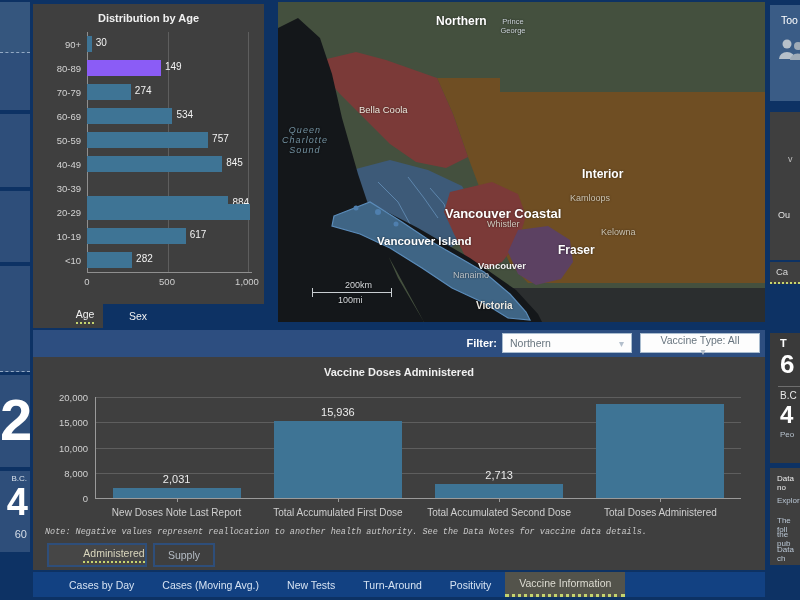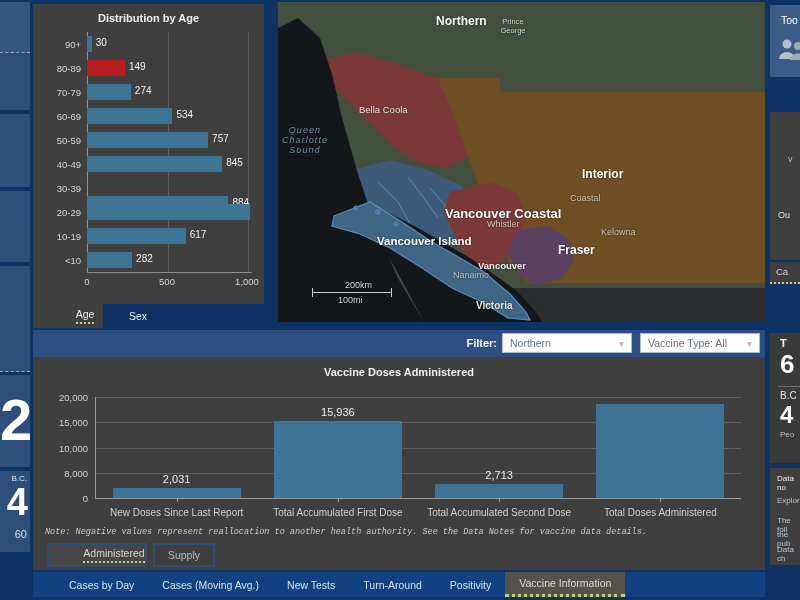--- a/index.html
+++ b/index.html
@@ -98,21 +98,21 @@
             <div class="age-cat">90+</div>
             <div class="age-barwrap">
               <div class="age-bar" style="width: 4.8px; background: rgb(62, 116, 149);">
                 <span class="age-val">30</span>
               </div>
             </div>
           </div>
           <div class="age-row">
             <div class="age-cat">80-89</div>
             <div class="age-barwrap">
-              <div class="age-bar" style="width: 38px; background: #b91c1c;">
+              <div class="age-bar" style="width: 38px; background: #8b5cf6; padding-left: 36px;">
                 <span class="age-val">149</span>
               </div>
             </div>
           </div>
           <div class="age-row">
             <div class="age-cat">70-79</div>
             <div class="age-barwrap">
               <div class="age-bar" style="width: 43.84px; background: rgb(62, 116, 149);">
                 <span class="age-val">274</span>
               </div>
@@ -204,21 +204,21 @@
       <circle cx="118" cy="222" r="2.5" fill="#4f7fae"></circle>
       <circle cx="78" cy="206" r="2.5" fill="#4f7fae"></circle>
     </svg>
 
     
     <div class="maplabel ml-region" style="left:158px;top:12px;">Northern</div>
     <div class="maplabel" style="left:214px;top:15px;width:42px;white-space:normal;text-align:center;font-size:7.5px;line-height:9px;color:#ccd3d9;">Prince George</div>
     <div class="maplabel" style="left:81px;top:102px;font-size:9.5px;color:#ece7dc;">Bella Coola</div>
     <div class="maplabel" style="left:-2px;top:123px;width:58px;white-space:normal;text-align:center;font-style:italic;font-size:9px;line-height:10px;letter-spacing:.12em;color:#72909f;">Queen Charlotte Sound</div>
     <div class="maplabel ml-region" style="left:304px;top:165px;">Interior</div>
-    <div class="maplabel ml-city" style="left:292px;top:191px;">Coastal</div>
+    <div class="maplabel ml-city" style="left:292px;top:191px;">Kamloops</div>
     <div class="maplabel ml-city" style="left:323px;top:225px;">Kelowna</div>
     <div class="maplabel ml-region" style="left:167px;top:204px;font-size:13px;">Vancouver Coastal</div>
     <div class="maplabel" style="left:209px;top:217px;font-size:9px;color:#cfc8bc;">Whistler</div>
     <div class="maplabel ml-region" style="left:232px;top:241px;padding-left:48px;">Fraser</div>
     <div class="maplabel ml-region" style="left:99px;top:233px;font-size:11.5px;">Vancouver Island</div>
     <div class="maplabel" style="left:200px;top:258px;font-size:9.5px;font-weight:bold;color:#f2f2f2;">Vancouver</div>
     <div class="maplabel" style="left:175px;top:268px;font-size:9px;color:#b9c0c6;">Nanaimo</div>
     <div class="maplabel" style="left:198px;top:298px;font-size:10px;font-weight:bold;color:#ece9e2;">Victoria</div>
 
     
@@ -238,21 +238,21 @@
     
     
   </div>
 
   <div class="filterbar">
     <div class="abs" style="left:407px;top:0;width:57px;height:27px;line-height:27px;text-align:right;color:#fff;font-weight:bold;font-size:11px;">Filter:</div>
     <div class="dd" style="left:469px;width:130px;">
       <span>Northern</span>
       <span class="chev">▾</span>
     </div>
-    <div class="dd" style="left:607px;width:120px;">
+    <div class="dd" style="left:607px;width:120px;flex-direction:column;">
       <span>Vaccine Type: All</span>
       <span class="chev">▾</span>
     </div>
   </div>
 
   <div class="panel" style="left:33px;top:357px;width:732px;height:213px;">
     <div class="ptitle" style="top:9px;">Vaccine Doses Administered</div>
     <div class="doses-plot">
         <div class="hgrid" style="top: 0px;"></div>
         <div class="ytick" style="top: 0px;">20,000</div>
@@ -260,21 +260,21 @@
         <div class="ytick" style="top: 25.25px;">15,000</div>
         <div class="hgrid" style="top: 50.5px;"></div>
         <div class="ytick" style="top: 50.5px;">10,000</div>
         <div class="hgrid" style="top: 75.75px;"></div>
         <div class="ytick" style="top: 75.75px;">8,000</div>
         <div class="ytick" style="top: 101px;">0</div>
         <div class="dbar" style="left: 16.625px; height: 10.2566px; background: rgb(62, 116, 149);">
           <span class="dval">2,031</span>
         </div>
         <div class="ctick" style="left: 80.625px;"></div>
-        <div class="dcat" style="left: 0px; width: 161.25px;">New Doses Since Last Report</div>
+        <div class="dcat" style="left: 0px; width: 161.25px;">New Doses Note Last Report</div>
         <div class="dbar" style="left: 177.875px; height: 77px; background: rgb(62, 116, 149);">
           <span class="dval">15,936</span>
         </div>
         <div class="ctick" style="left: 241.875px;"></div>
         <div class="dcat" style="left: 161.25px; width: 161.25px;">Total Accumulated First Dose</div>
         <div class="dbar" style="left: 339.125px; height: 13.7006px; background: rgb(62, 116, 149);">
           <span class="dval">2,713</span>
         </div>
         <div class="ctick" style="left: 403.125px;"></div>
         <div class="dcat" style="left: 322.5px; width: 161.25px;">Total Accumulated Second Dose</div>
@@ -293,21 +293,21 @@
 
   <div class="btabs">
     <div class="btab">Cases by Day</div>
     <div class="btab">Cases (Moving Avg.)</div>
     <div class="btab">New Tests</div>
     <div class="btab">Turn-Around</div>
     <div class="btab">Positivity</div>
     <div class="btab sel">Vaccine Information</div>
   </div>
 
-  <div class="card" style="left:770px;top:5px;width:30px;height:72px;background:#3a5c86;">
+  <div class="card" style="left:770px;top:5px;width:30px;height:96px;background:#3a5c86;">
     <div class="abs" style="left:11px;top:9px;color:#fff;font-size:10.5px;">Too</div>
     <svg class="abs" style="left:7px;top:30px;" width="30" height="30" viewBox="0 0 30 30">
       <circle cx="10" cy="9" r="4.5" fill="#b6c0ca"></circle>
       <path d="M2,24 a8,7 0 0,1 16,0 z" fill="#b6c0ca"></path>
       <circle cx="21" cy="11" r="4" fill="#9fabb7"></circle>
       <path d="M13,25 a7.5,6.5 0 0,1 15,0 z" fill="#9fabb7"></path>
     </svg>
   </div>
   <div class="panel" style="left:770px;top:112px;width:30px;height:148px;">
     <div class="abs" style="left:18px;top:42px;color:#bdbdbd;font-size:9px;">v</div>

